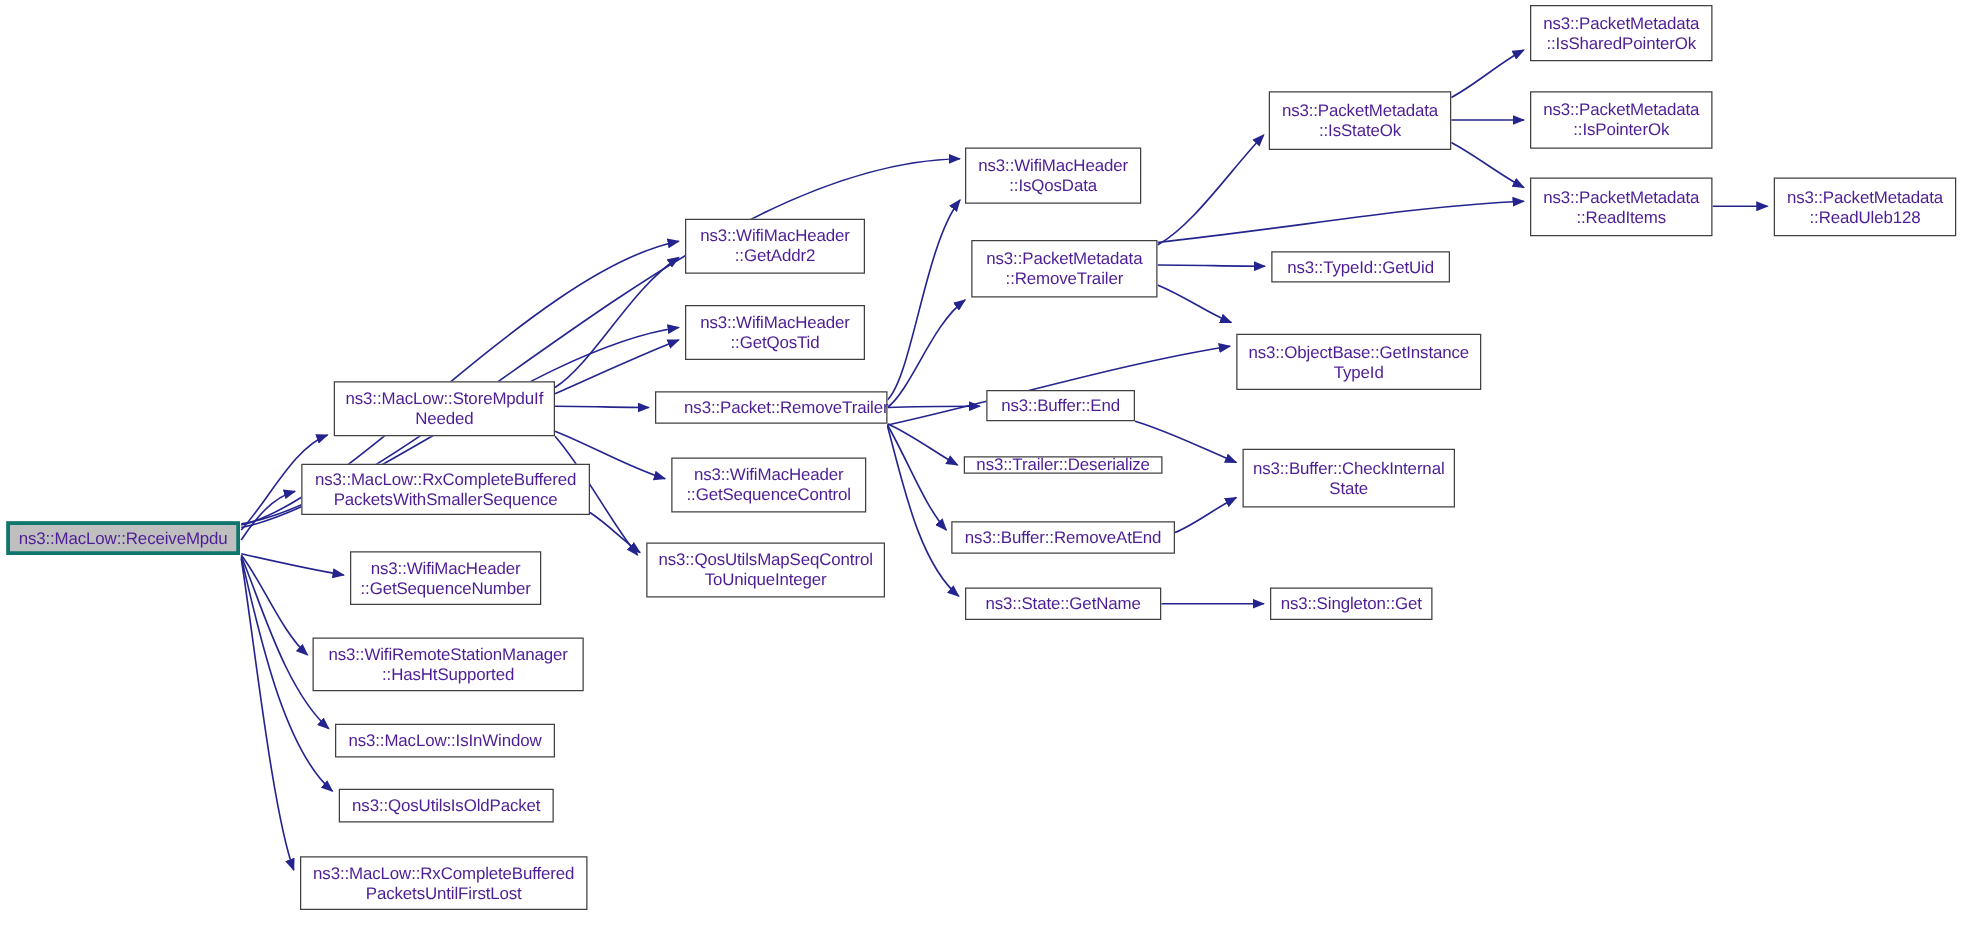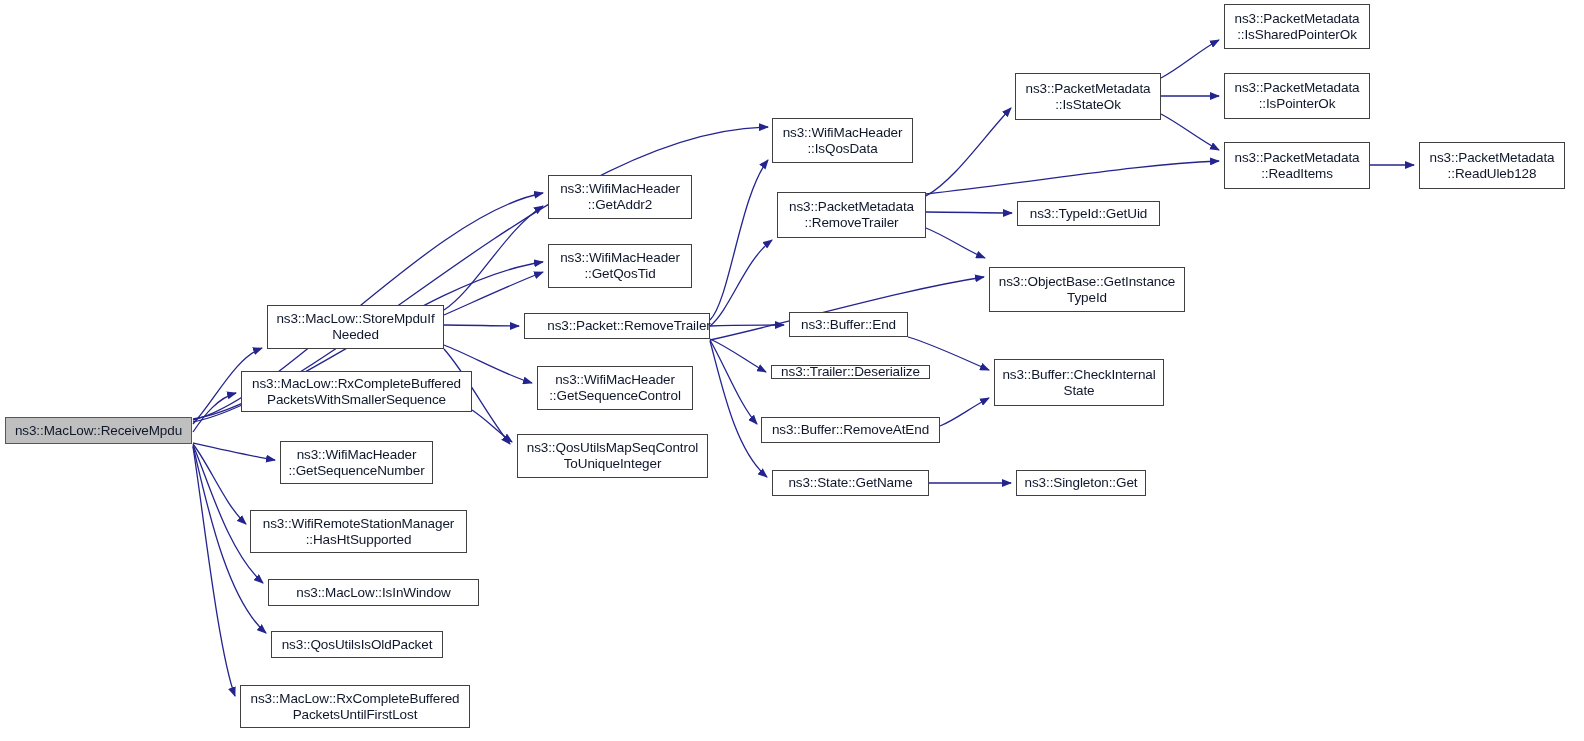--- a/index.html
+++ b/index.html
@@ -21,34 +21,34 @@
     top: 0;
     width: 1584px;
     height: 741px;
     pointer-events: none;
   }
   .node {
     position: absolute;
     box-sizing: border-box;
     border: 1px solid #404040;
     background: #ffffff;
-    color: #0f172a;
+    color: #4c1d95;
     display: flex;
     align-items: center;
     justify-content: center;
     text-align: center;
     line-height: 1.18;
     font-size: 13.5px;
     letter-spacing: -0.1px;
     white-space: pre-line;
     z-index: 5;
   }
   .node.highlight {
     background: #bfbfbf;
-    border: 1px solid #0f766e;
+    border: 3px solid #0f766e;
     text-align: center;
   }
 </style>
 </head>
 <body>
 
 <div id="canvas">
 
   <svg id="edge-layer" viewBox="0 0 1584 741" xmlns="http://www.w3.org/2000/svg">
     <defs>
@@ -97,21 +97,21 @@
   <div id="nodes">
       <div class="node highlight" style="left: 5px; top: 417px; width: 187px; height: 27px;">ns3::MacLow::ReceiveMpdu</div>
       <div class="node" style="left: 267px; top: 305px; width: 177px; height: 44px;">ns3::MacLow::StoreMpduIf
 Needed</div>
       <div class="node" style="left: 241px; top: 371px; width: 231px; height: 41px;">ns3::MacLow::RxCompleteBuffered
 PacketsWithSmallerSequence</div>
       <div class="node" style="left: 280px; top: 441px; width: 153px; height: 43px;">ns3::WifiMacHeader
 ::GetSequenceNumber</div>
       <div class="node" style="left: 250px; top: 510px; width: 217px; height: 43px;">ns3::WifiRemoteStationManager
 ::HasHtSupported</div>
-      <div class="node" style="left: 268px; top: 579px; width: 211px; height: 27px;">ns3::MacLow::IsInWindow</div>
+      <div class="node" style="left: 268px; top: 579px; width: 176px; height: 27px;">ns3::MacLow::IsInWindow</div>
       <div class="node" style="left: 271px; top: 631px; width: 172px; height: 27px;">ns3::QosUtilsIsOldPacket</div>
       <div class="node" style="left: 240px; top: 685px; width: 230px; height: 43px;">ns3::MacLow::RxCompleteBuffered
 PacketsUntilFirstLost</div>
       <div class="node" style="left: 548px; top: 175px; width: 144px; height: 44px;">ns3::WifiMacHeader
 ::GetAddr2</div>
       <div class="node" style="left: 548px; top: 244px; width: 144px; height: 44px;">ns3::WifiMacHeader
 ::GetQosTid</div>
       <div class="node" style="left: 524px; top: 313px; width: 186px; height: 26px; padding-left: 24px;">ns3::Packet::RemoveTrailer</div>
       <div class="node" style="left: 537px; top: 366px; width: 156px; height: 44px;">ns3::WifiMacHeader
 ::GetSequenceControl</div>

